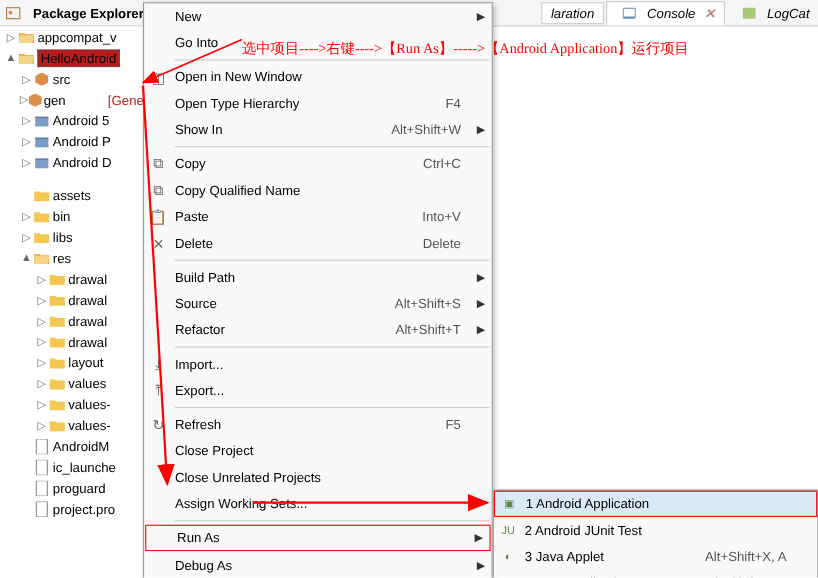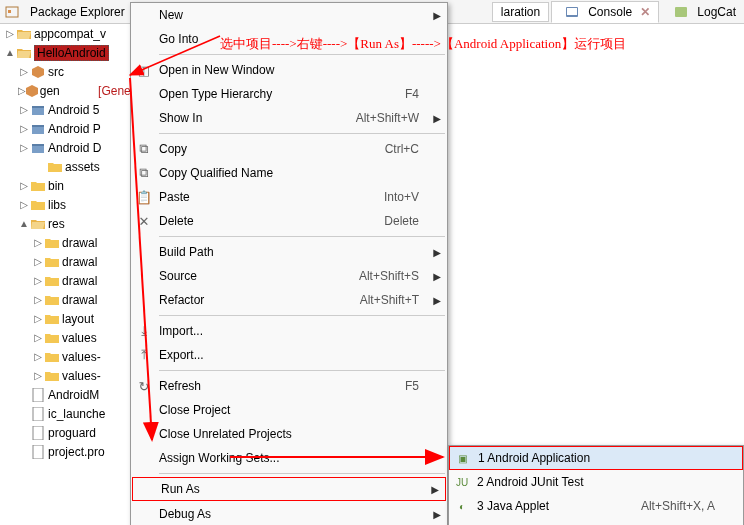--- a/index.html
+++ b/index.html
@@ -1,21 +1,21 @@
 <!DOCTYPE html>
 <html><head>
 <meta charset="utf-8">
 <style>
 * { margin: 0; padding: 0; box-sizing: border-box; font-family: 'Segoe UI', Tahoma, sans-serif; font-size: 12px; }
 body { background: #fff; width: 744px; height: 525px; position: relative; overflow: hidden; }
 
 .header { display: flex; align-items: center; height: 24px; background: #f5f5f5; border-bottom: 1px solid #ccc; }
 .tab-icon { width: 16px; height: 16px; margin: 0 4px; display: inline-flex; align-items: center; justify-content: center; }
-.header-title { font-weight: normal; padding: 0 6px; display: flex; align-items: center; gap: 4px; }
-.header-right { position: absolute; right: 0; top: 0; display: flex; align-items: center; height: 24px; gap: 2px; }
+.header-title { font-weight: bold; padding: 0 6px; display: flex; align-items: center; gap: 4px; }
+.header-right { position: absolute; right: 0; top: 0; display: flex; align-items: center; height: 24px; gap: 2px; font-style: italic; }
 .top-tab { padding: 2px 8px; display: flex; align-items: center; gap: 4px; border: 1px solid #ccc; background: #fff; }
 .top-tab.active { background: #fff; border-bottom-color: #fff; }
 
 .annotation { position: absolute; top: 35px; left: 220px; color: #f00; font-size: 13px; font-family: SimSun, serif; white-space: nowrap; z-index: 50; }
 
 .tree-panel { position: absolute; top: 24px; left: 0; width: 130px; bottom: 0; background: #fff; overflow: hidden; }
 .tree-item { display: flex; align-items: center; height: 19px; padding-left: 4px; white-space: nowrap; cursor: default; }
 .tree-arrow { width: 12px; text-align: center; color: #666; font-size: 10px; }
 .tree-icon { width: 16px; height: 16px; display: inline-flex; align-items: center; justify-content: center; margin-right: 2px; }
 .tree-item.selected .tree-label { background: #b91c1c; border: 1px dotted #555; padding: 0 2px; }
@@ -136,21 +136,21 @@
     <div class="tree-item indent-1" style="padding-left: 18px;">
       <span class="tree-arrow">▷</span>
       <span class="tree-icon">
         <svg width="14" height="12">
           <rect x="1" y="4" width="12" height="7" fill="#7a9ec7"></rect>
           <rect x="1" y="2" width="12" height="2" fill="#5a7ea7"></rect>
         </svg>
       </span>
       <span class="tree-label">Android D</span>
     </div>
-    <div class="tree-item indent-1" style="padding-left: 35px;">
+    <div class="tree-item indent-1" style="padding-left: 18px; margin-top: 11px;">
       <span class="tree-arrow"></span>
       <span class="tree-icon">
         <svg width="14" height="12">
           <path d="M0 2h5l1 1h8v8H0z" fill="#f4c753"></path>
         </svg>
       </span>
       <span class="tree-label">assets</span>
     </div>
     <div class="tree-item indent-1" style="padding-left: 18px;">
       <span class="tree-arrow">▷</span>

